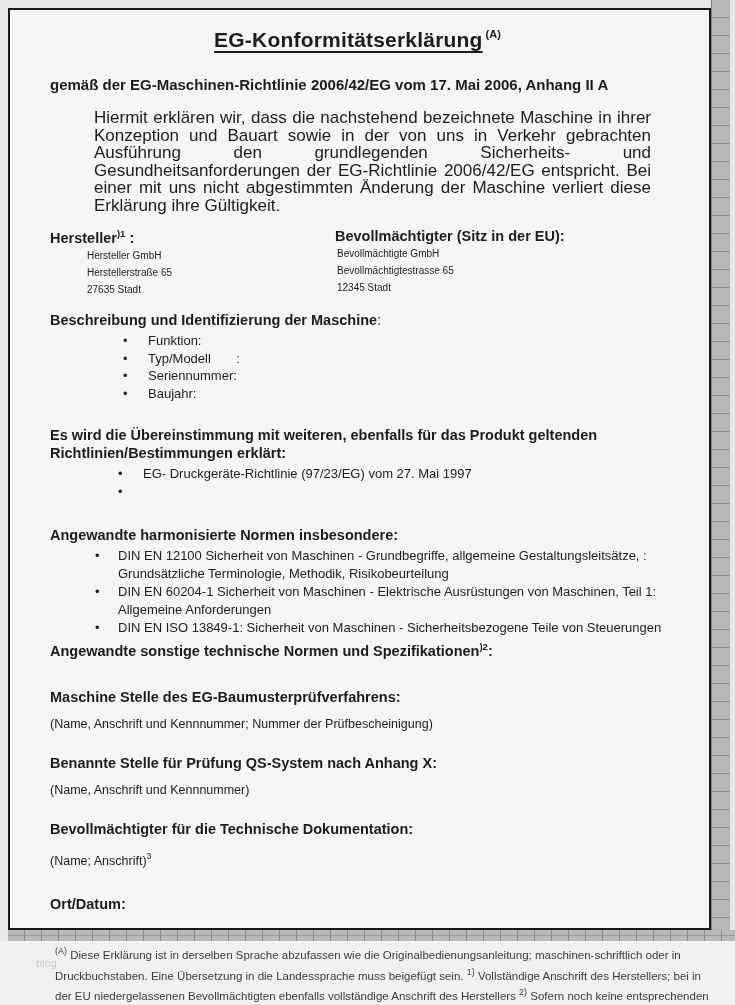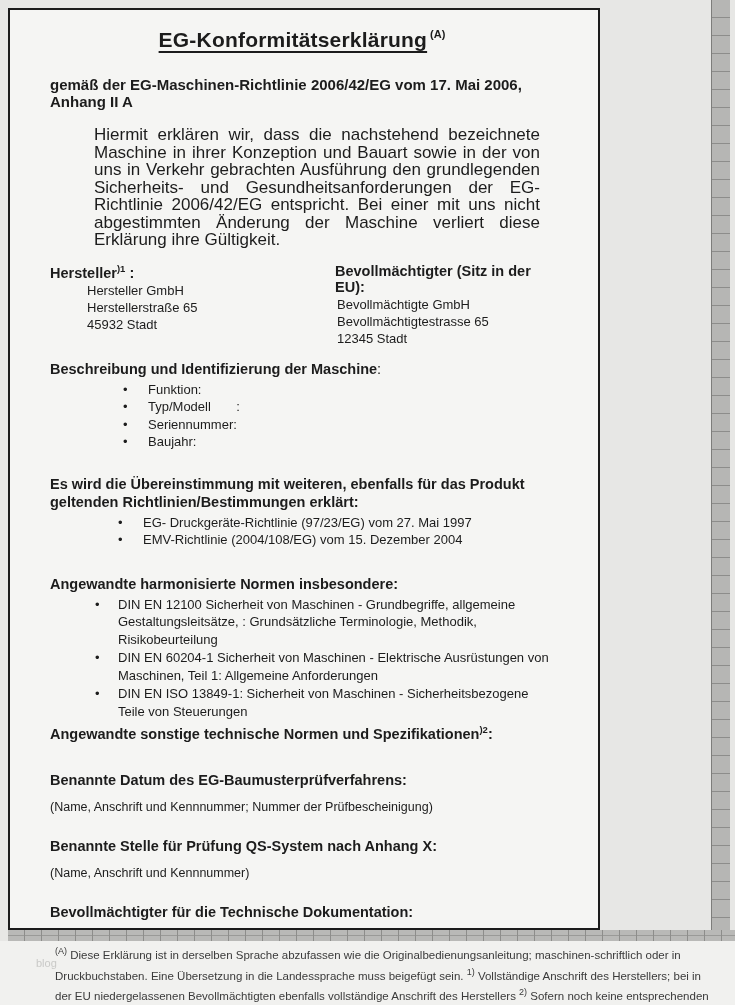--- a/index.html
+++ b/index.html
@@ -4,21 +4,21 @@
 <style>
   html,body{margin:0;padding:0;}
   body{
     width:735px;height:1005px;position:relative;overflow:hidden;
     background:#e7e7e5;
     font-family:"Liberation Sans","DejaVu Sans",sans-serif;
     color:#1c1c1c;
   }
   
   .page{
-    position:absolute;left:8px;top:8px;width:592px;height:922px;
+    position:absolute;left:8px;top:8px;width:703px;height:922px;
     background:#f5f5f3;border:2px solid #1b1b1b;box-sizing:border-box;
   }
   .page-inner{padding:0 44px 0 40px;}
   
   .title-wrap{margin-top:18px;text-align:center;}
   .doc-title{
     font-size:21px;font-weight:bold;letter-spacing:.2px;
     text-decoration:underline;text-decoration-thickness:2px;text-underline-offset:4px;
   }
   .title-sup{font-size:11px;font-weight:bold;vertical-align:9px;margin-left:3px;}
@@ -27,21 +27,21 @@
   .intro{
     margin:16px 14px 0 44px;font-size:17px;line-height:17.5px;
     text-align:justify;
   }
   
   .cols{display:flex;margin-top:14px;}
   .col-left{width:285px;flex:0 0 285px;}
   .col-right{flex:1;}
   .col-label{font-size:14.5px;font-weight:bold;}
   .lbl-sup{font-size:9.5px;font-weight:bold;vertical-align:6px;}
-  .addr{margin-left:37px;font-size:13px;line-height:17px;margin-top:1px;}
+  .addr{margin-left:37px;font-size:10px;line-height:17px;margin-top:1px;}
   .addr.tight{margin-left:2px;}
   
   .h{font-size:14.5px;font-weight:bold;line-height:18px;}
   .h .colon{font-weight:normal;}
   .hsup{font-size:9.5px;font-weight:bold;vertical-align:6px;}
   .note{font-size:12.5px;line-height:15px;margin-top:11px;}
   .note-sup{font-size:9px;vertical-align:6px;}
   
   .blist{margin-top:3px;}
   .brow{display:flex;font-size:13px;line-height:17.5px;}
@@ -107,21 +107,21 @@
     <div class="intro">Hiermit erklären wir, dass die nachstehend bezeichnete Maschine in ihrer Konzeption und Bauart sowie in der von uns in Verkehr gebrachten Ausführung den grundlegenden Sicherheits- und Gesundheitsanforderungen der EG-Richtlinie 2006/42/EG entspricht. Bei einer mit uns nicht abgestimmten Änderung der Maschine verliert diese Erklärung ihre Gültigkeit.</div>
 
     <div class="cols">
       <div class="col-left">
         <div class="col-label">
           <span>Hersteller</span><span class="lbl-sup">)1</span><span>&nbsp;:</span>
         </div>
         <div class="addr">
           <div>Hersteller GmbH</div>
           <div>Herstellerstraße 65</div>
-          <div>45932 Stadt</div>
+          <div>27635 Stadt</div>
         </div>
       </div>
       <div class="col-right">
         <div class="col-label">Bevollmächtigter (Sitz in der EU):</div>
         <div class="addr tight">
           <div>Bevollmächtigte GmbH</div>
           <div>Bevollmächtigtestrasse 65</div>
           <div>12345 Stadt</div>
         </div>
       </div>
@@ -150,21 +150,20 @@
     </div>
 
     <div class="h mt-dir">Es wird die Übereinstimmung mit weiteren, ebenfalls für das Produkt geltenden Richtlinien/Bestimmungen erklärt:</div>
     <div class="blist lvl2">
       <div class="brow">
           <span class="dot">•</span>
           <span>EG- Druckgeräte-Richtlinie (97/23/EG) vom 27. Mai 1997</span>
         </div>
       <div class="brow">
           <span class="dot">•</span>
-          <span>EMV-Richtlinie (2004/108/EG) vom 15. Dezember 2004</span>
         </div>
     </div>
 
     <div class="h mt-norms">Angewandte harmonisierte Normen insbesondere:</div>
     <div class="blist lvl3">
       <div class="brow">
           <span class="dot">•</span>
           <span>DIN EN 12100 Sicherheit von Maschinen - Grundbegriffe, allgemeine Gestaltungsleitsätze, : Grundsätzliche Terminologie, Methodik, Risikobeurteilung</span>
         </div>
       <div class="brow">
@@ -175,21 +174,21 @@
           <span class="dot">•</span>
           <span>DIN EN ISO 13849-1: Sicherheit von Maschinen - Sicherheitsbezogene Teile von Steuerungen</span>
         </div>
     </div>
 
     <div class="h mt-specs">
       <span>Angewandte sonstige technische Normen und Spezifikationen</span><span class="hsup">)2</span><span>:</span>
     </div>
 
     <div class="mt-b1">
-      <div class="h">Benannte Datum des EG-Baumusterprüfverfahrens:</div>
+      <div class="h">Maschine Stelle des EG-Baumusterprüfverfahrens:</div>
       <div class="note">(Name, Anschrift und Kennnummer; Nummer der Prüfbescheinigung)</div>
     </div>
 
     <div class="mt-b2">
       <div class="h">Benannte Stelle für Prüfung QS-System nach Anhang X:</div>
       <div class="note">(Name, Anschrift und Kennnummer)</div>
     </div>
 
     <div class="mt-docrep">
       <div class="h">Bevollmächtigter für die Technische Dokumentation:</div>

